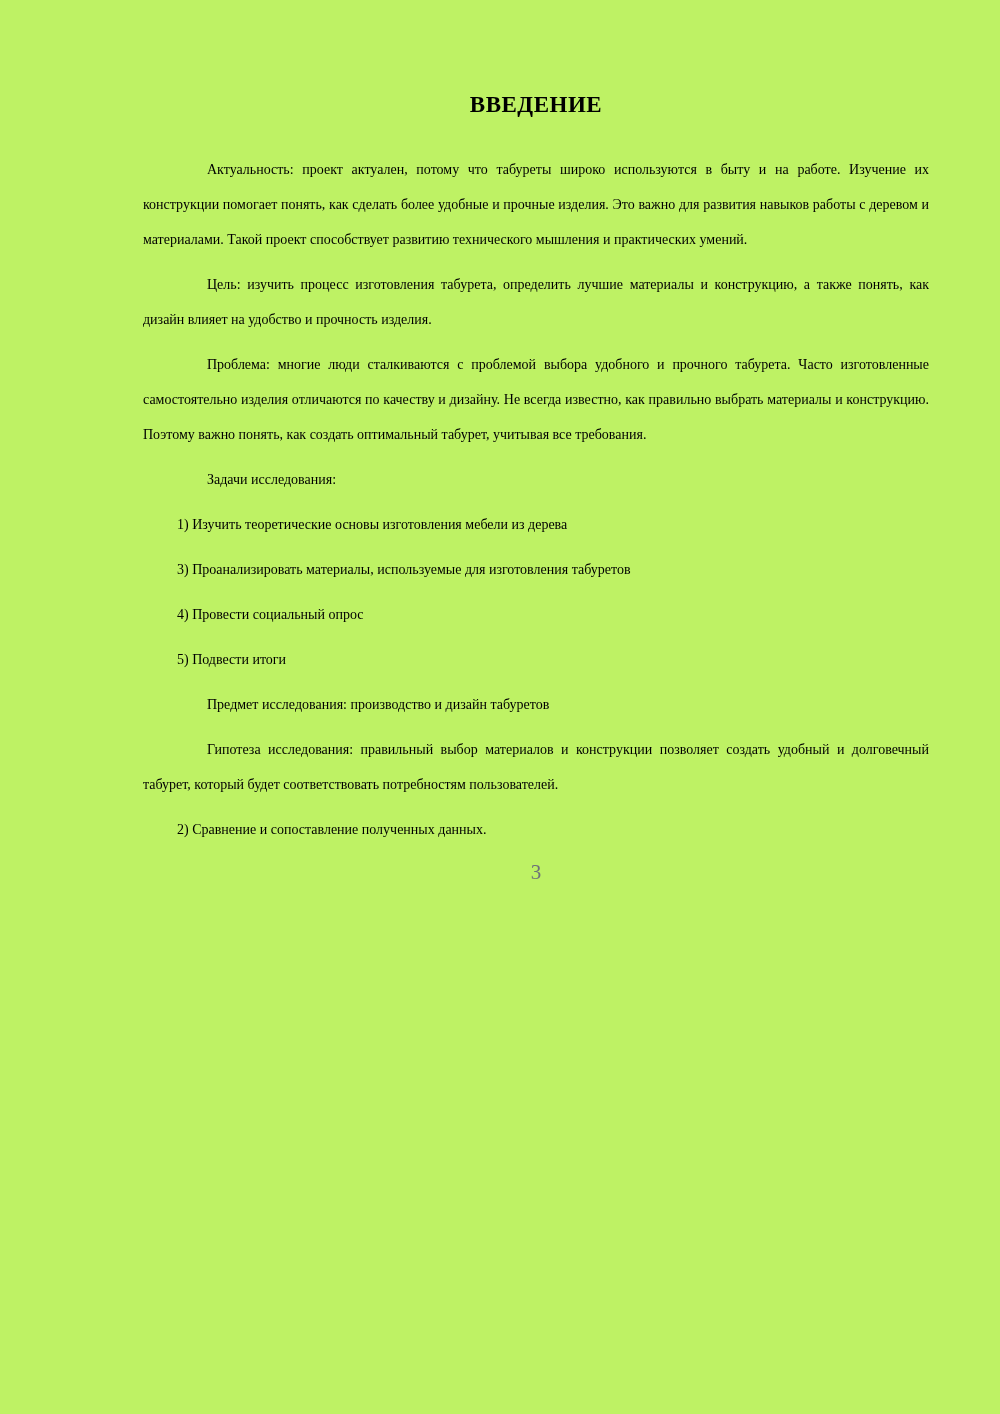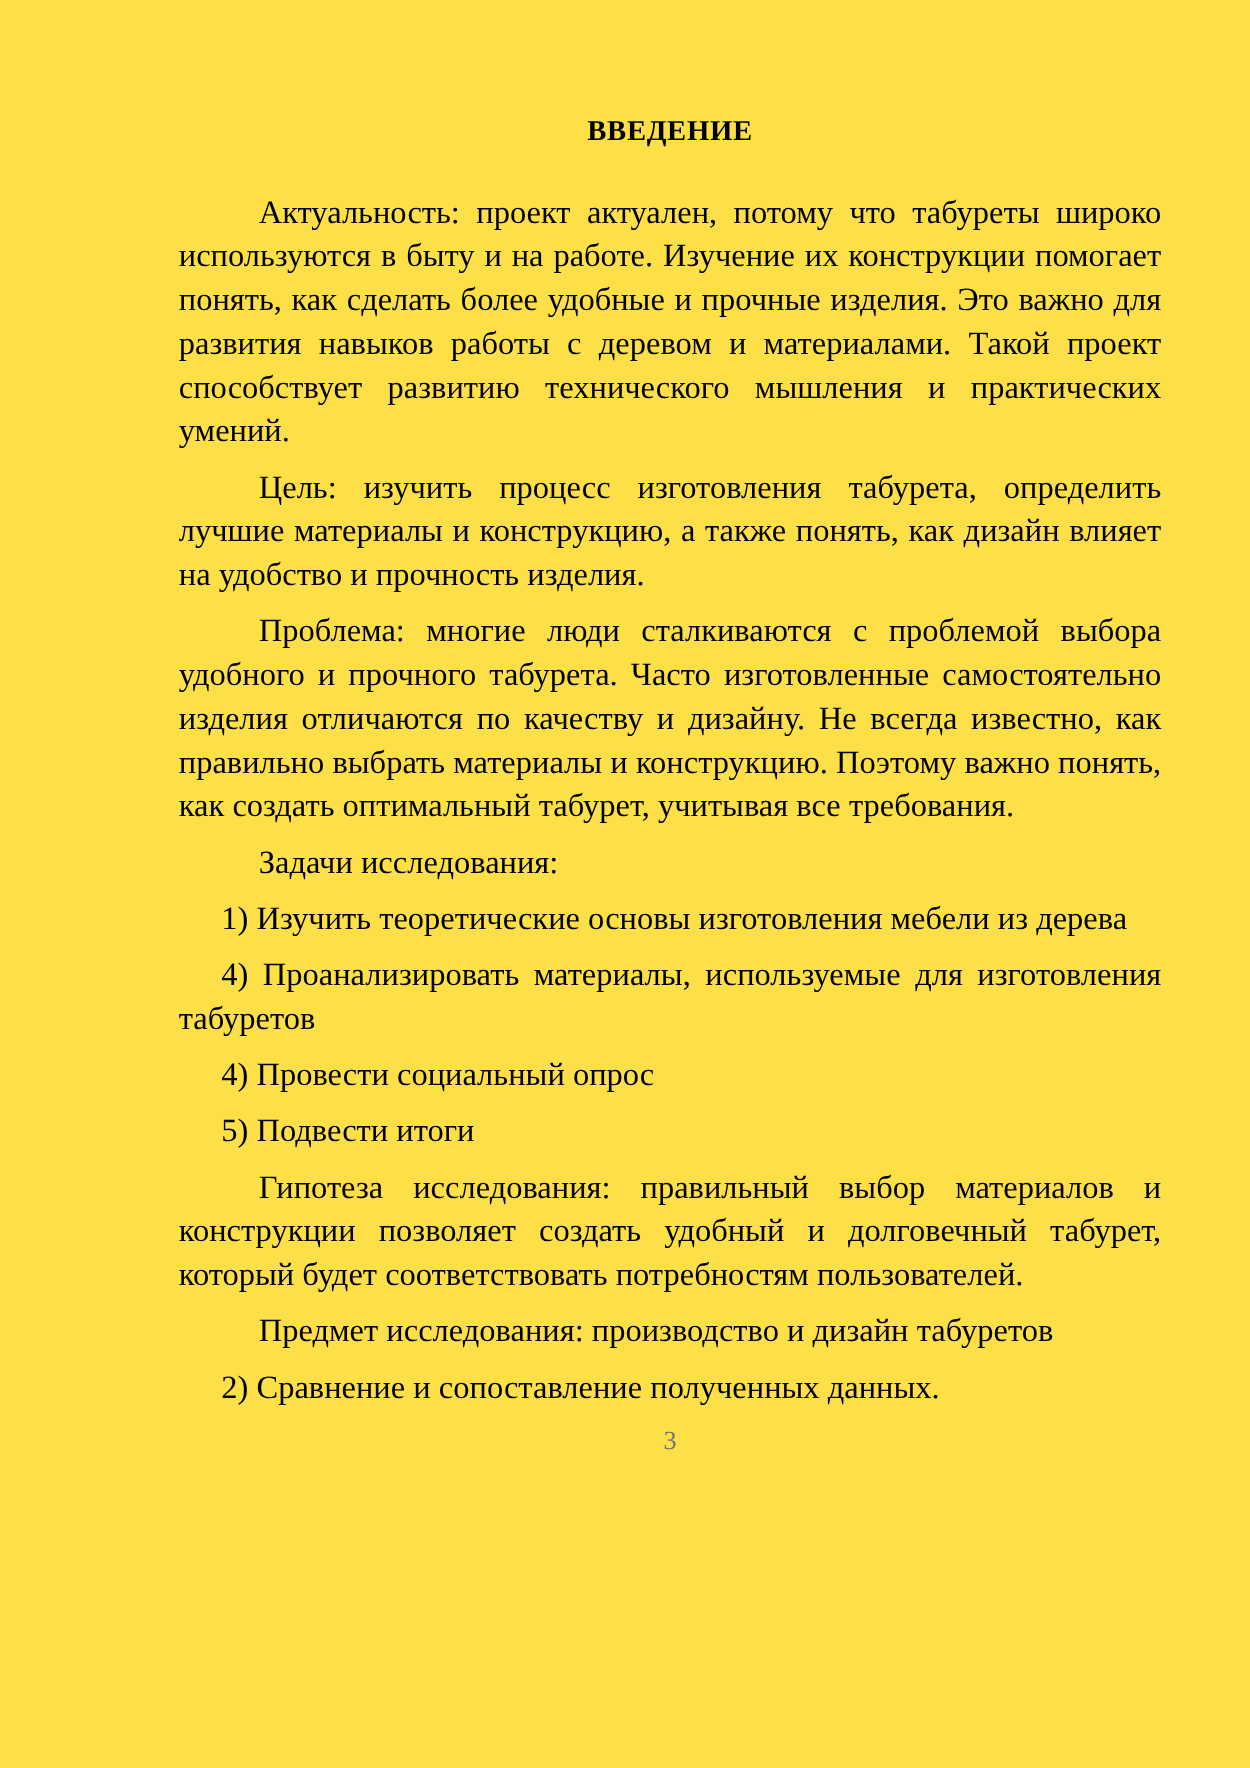--- a/index.html
+++ b/index.html
@@ -5,37 +5,37 @@
   html, body {
     margin: 0;
     padding: 0;
     background: #ffffff;
   }
   .page {
     position: relative;
     width: 1000px;
     height: 1414px;
     margin: 0 auto;
-    background: #fde047;
+    background: #bef264;
     box-sizing: border-box;
     padding: 90px 71px 0 143px;
     font-family: "Liberation Serif", "DejaVu Serif", serif;
     color: #000000;
     overflow: hidden;
   }
   .doc-title {
     font-size: 23px;
     line-height: 30px;
     font-weight: bold;
     text-align: center;
     margin: 0 0 32px 0;
     letter-spacing: 0.5px;
   }
   .para, .item {
-    font-size: 26px;
+    font-size: 14px;
     line-height: 35px;
     margin: 0 0 10px 0;
     text-align: justify;
     text-align-last: left;
   }
   .para {
     text-indent: 64px;
   }
   .item {
     text-indent: 34px;
@@ -59,30 +59,30 @@
 
   <p class="para">Цель: изучить процесс изготовления табурета, определить лучшие материалы и конструкцию, а также понять, как дизайн влияет на удобство и прочность изделия.</p>
 
   <p class="para">Проблема: многие люди сталкиваются с проблемой выбора удобного и прочного табурета. Часто изготовленные самостоятельно изделия отличаются по качеству и дизайну. Не всегда известно, как правильно выбрать материалы и конструкцию. Поэтому важно понять, как создать оптимальный табурет, учитывая все требования.</p>
 
   <p class="para">Задачи исследования:</p>
 
   <p class="item">1) Изучить теоретические основы изготовления мебели из дерева</p>
 
 
-  <p class="item">4) Проанализировать материалы, используемые для изготовления табуретов</p>
+  <p class="item">3) Проанализировать материалы, используемые для изготовления табуретов</p>
 
   <p class="item">4) Провести социальный опрос</p>
 
   <p class="item">5) Подвести итоги</p>
 
 
+  <p class="para">Предмет исследования: производство и дизайн табуретов</p>
+
   <p class="para">Гипотеза исследования: правильный выбор материалов и конструкции позволяет создать удобный и долговечный табурет, который будет соответствовать потребностям пользователей.</p>
-
-  <p class="para">Предмет исследования: производство и дизайн табуретов</p>
 
 
 
   <p class="item">2) Сравнение и сопоставление полученных данных.</p>
 
 
   <div class="page-number">3</div>
 
 </div>
 

